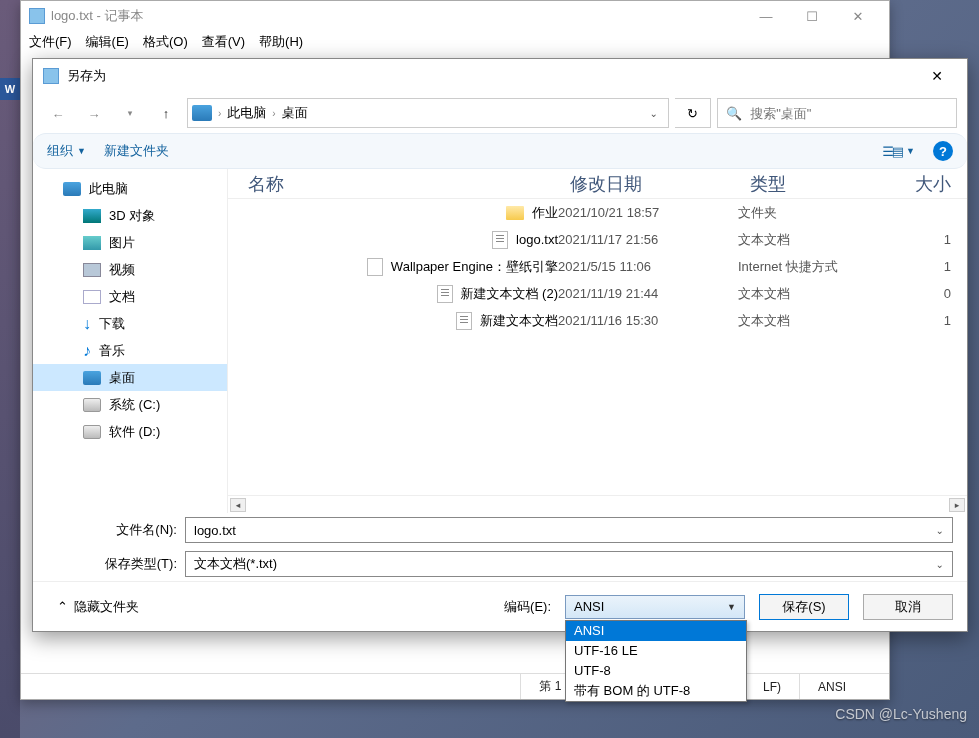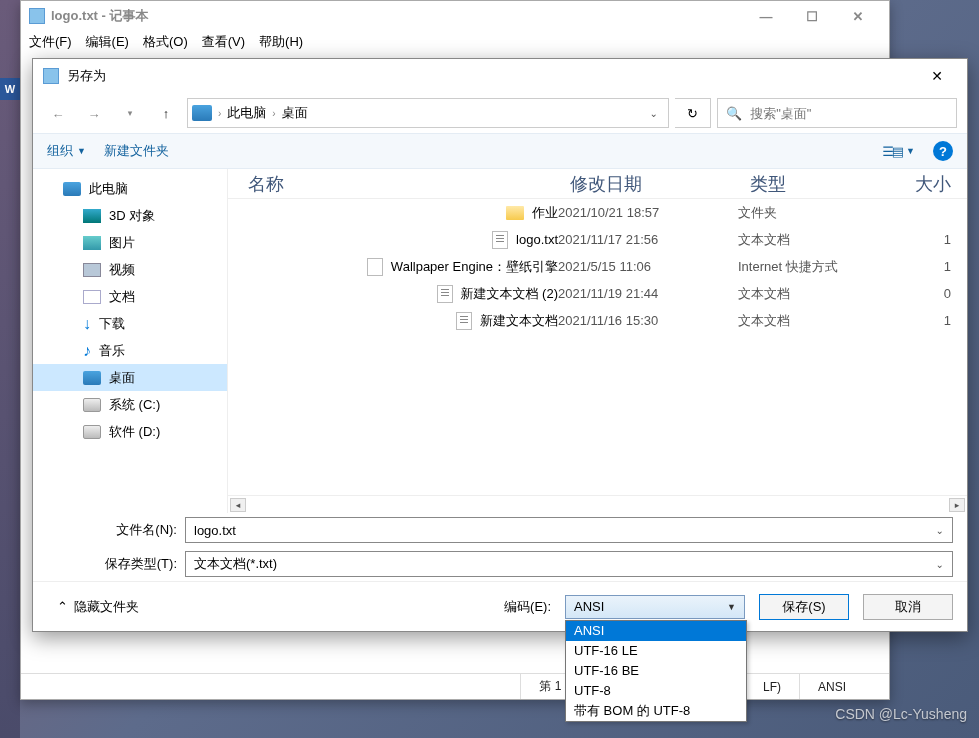--- a/index.html
+++ b/index.html
@@ -1,19 +1,19 @@
 <!DOCTYPE html>
 <html><head>
 <meta charset="utf-8">
 <style>
 * { box-sizing: border-box; margin: 0; padding: 0; font-family: "Microsoft YaHei", "Segoe UI", sans-serif; font-size: 13px; }
 body { width: 979px; height: 738px; background: linear-gradient(135deg, #8b5a6b, #5d6b8b, #4a5b7a); position: relative; overflow: hidden; }
 
 .notepad-window { position: absolute; left: 20px; top: 0; width: 870px; height: 700px; background: #fff; border: 1px solid #aaa; box-shadow: 0 4px 12px rgba(0,0,0,0.3); }
-.np-titlebar { height: 30px; background: #fff; display: flex; align-items: center; padding: 0 8px; color: #888; font-size: 12px; font-weight: bold; }
+.np-titlebar { height: 30px; background: #fff; display: flex; align-items: center; padding: 0 8px; color: #888; font-size: 12px; }
 .np-titlebar .icon { width: 16px; height: 16px; background: #89c3eb; border: 1px solid #5a9bd4; margin-right: 6px; display: inline-block; }
 .np-titlebar .spacer { flex: 1; }
 .np-titlebar .win-btn { width: 46px; height: 30px; display: flex; align-items: center; justify-content: center; color: #888; }
 .np-menubar { height: 22px; padding: 2px 8px; display: flex; gap: 14px; color: #000; font-size: 12px; }
 .np-menubar span { cursor: default; }
 .np-statusbar { position: absolute; bottom: 0; left: 0; right: 0; height: 26px; border-top: 1px solid #ddd; display: flex; align-items: center; }
 .np-statusbar .cell { padding: 0 18px; border-left: 1px solid #ddd; height: 100%; display: flex; align-items: center; color: #222; font-size: 12px;}
 .np-statusbar .spacer-cell { flex: 1; }
 
 .saveas-dialog { position: absolute; left: 32px; top: 58px; width: 936px; height: 574px; background: #fff; border: 1px solid #888; box-shadow: 0 6px 20px rgba(0,0,0,0.4); display: flex; flex-direction: column; }
@@ -26,21 +26,21 @@
 .nav-btn { width: 30px; height: 28px; display: flex; align-items: center; justify-content: center; color: #888; }
 .nav-btn.active { color: #000; }
 .breadcrumb { flex: 1; height: 30px; border: 1px solid #ccc; display: flex; align-items: center; padding: 0 4px; gap: 6px; }
 .breadcrumb .pc-icon { width: 20px; height: 16px; background: linear-gradient(#4aa3df, #2a7ab8); border-radius: 2px; }
 .breadcrumb .sep { color: #888; font-size: 10px; }
 .breadcrumb .dd { margin-left: auto; color: #555; font-size: 10px; padding: 0 6px;}
 .refresh-btn { width: 36px; height: 30px; border: 1px solid #ccc; border-left: none; display: flex; align-items: center; justify-content: center; }
 .search-box { width: 240px; height: 30px; border: 1px solid #ccc; display: flex; align-items: center; padding: 0 8px; gap: 8px; color: #888; }
 .search-box input { flex: 1; border: none; outline: none; font-size: 13px; color: #888; }
 
-.toolbar-row { height: 36px; background: #f4f8fc; border-top: 1px solid #e4ecf4; border-bottom: 1px solid #e4ecf4; display: flex; align-items: center; padding: 0 14px; gap: 18px; }
+.toolbar-row { height: 36px; background: #f4f8fc; border-top: 1px solid #e4ecf4; border-bottom: 1px solid #e4ecf4; display: flex; align-items: center; padding: 0 14px; gap: 18px; border-radius: 13px; }
 .toolbar-row .tb-item { color: #13629e; font-size: 13px; display: flex; align-items: center; gap: 4px; }
 .toolbar-row .spacer { flex: 1; }
 .view-icon { display: flex; align-items: center; gap: 4px; }
 .help-icon { width: 20px; height: 20px; background: #0078d7; border-radius: 50%; color: #fff; display: flex; align-items: center; justify-content: center; font-size: 13px; font-weight: bold; }
 
 .body-row { flex: 1; display: flex; min-height: 0; }
 .sidebar { width: 195px; border-right: 1px solid #eee; overflow-y: auto; padding-top: 6px; position: relative; }
 .sidebar .tree-item { height: 27px; display: flex; align-items: center; padding-left: 30px; gap: 8px; font-size: 13px; }
 .sidebar .tree-item.indent { padding-left: 50px; }
 .sidebar .tree-item.selected { background: #cce8ff; }
@@ -298,21 +298,20 @@
       <span>隐藏文件夹</span>
     </span>
     <span class="spacer"></span>
     <span class="enc-label">编码(E):</span>
     <div class="enc-combo">
       <span>ANSI</span>
       <span class="dd">▼</span>
       <div class="enc-dropdown" id="encdrop">
           <div class="opt selected">ANSI</div>
           <div class="opt">UTF-16 LE</div>
-          <div class="opt">UTF-16 BE</div>
           <div class="opt">UTF-8</div>
           <div class="opt">带有 BOM 的 UTF-8</div>
         </div>
     </div>
     <div class="dlg-btn primary">保存(S)</div>
     <div class="dlg-btn">取消</div>
   </div>
 </div>
 
 <div class="watermark">CSDN @Lc-Yusheng</div>

